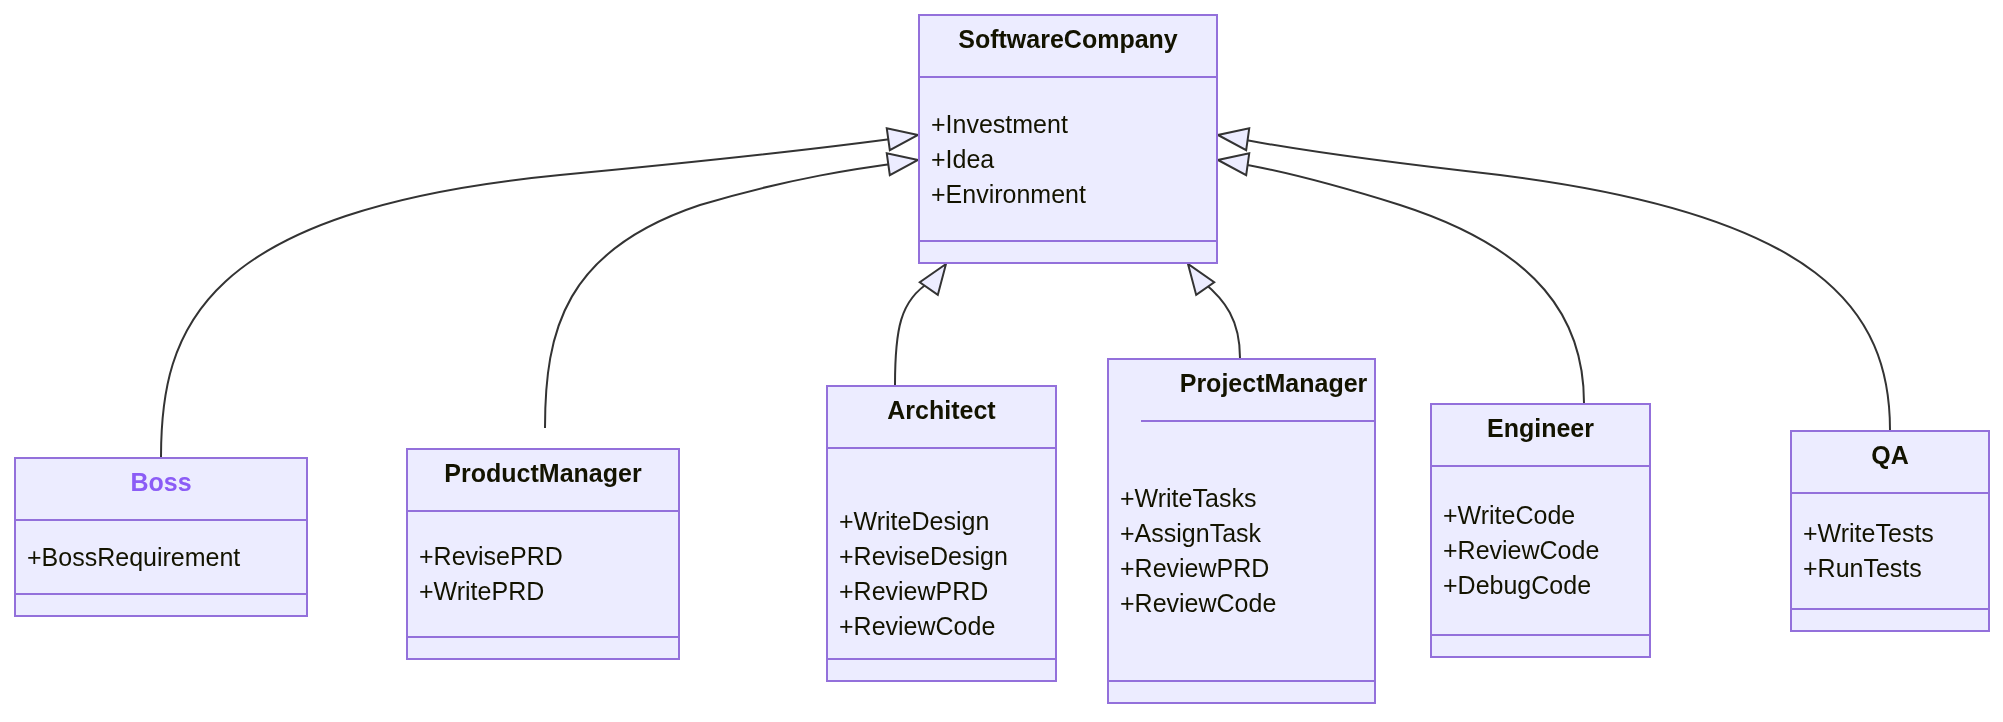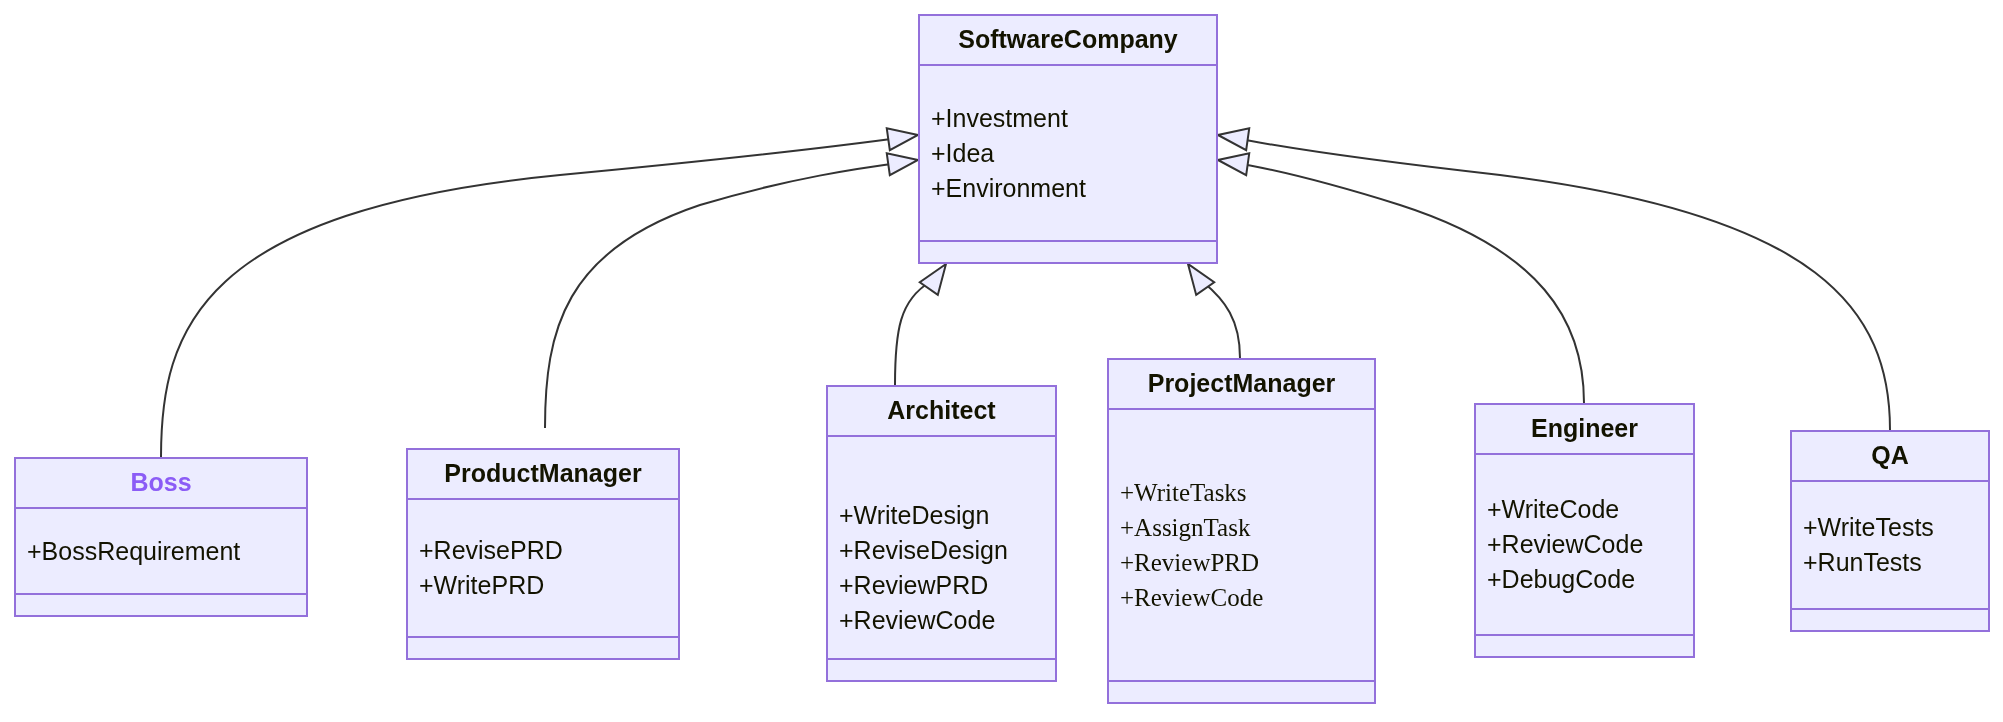--- a/index.html
+++ b/index.html
@@ -36,21 +36,21 @@
     overflow: hidden;
   }
   .class-title-row {
     box-sizing: border-box;
     width: 100%;
     text-align: center;
     font-weight: bold;
     color: #131300;
     font-size: 25px;
     line-height: 1.0;
-    padding: 11px 6px 12px 6px;
+    padding: 11px 6px 24px 6px;
     border-bottom: 2px solid #9370DB;
     white-space: nowrap;
   }
   .class-attrs-row {
     box-sizing: border-box;
     width: 100%;
     border-bottom: 2px solid #9370DB;
     padding: 12px 9px 12px 11px;
     flex: 1 1 auto;
     display: flex;
@@ -132,30 +132,30 @@
         <div class="class-title-row" style="border-bottom-color: rgb(147, 112, 219); color: rgb(19, 19, 0);">Architect</div>
         <div class="class-attrs-row" style="border-bottom-color: rgb(147, 112, 219); margin-top: 40px;">
           <div class="attr-line" style="color: rgb(19, 19, 0);">+WriteDesign</div>
           <div class="attr-line" style="color: rgb(19, 19, 0);">+ReviseDesign</div>
           <div class="attr-line" style="color: rgb(19, 19, 0);">+ReviewPRD</div>
           <div class="attr-line" style="color: rgb(19, 19, 0);">+ReviewCode</div>
         </div>
         <div class="class-methods-row" style="height: 20px;"></div>
       </div>
       <div class="uml-class" style="left: 1107px; top: 358px; width: 269px; height: 346px; background: rgb(236, 236, 255); border-color: rgb(147, 112, 219);">
-        <div class="class-title-row" style="border-bottom-color: rgb(147, 112, 219); color: rgb(19, 19, 0);">ProjectManager</div>
-        <div class="class-attrs-row" style="border-bottom-color: rgb(147, 112, 219); font-family: Liberation Serif, serif;">
+        <div class="class-title-row" style="border-bottom-color: rgb(147, 112, 219); color: rgb(19, 19, 0); margin-left: 32px;">ProjectManager</div>
+        <div class="class-attrs-row" style="border-bottom-color: rgb(147, 112, 219);">
           <div class="attr-line" style="color: rgb(19, 19, 0);">+WriteTasks</div>
           <div class="attr-line" style="color: rgb(19, 19, 0);">+AssignTask</div>
           <div class="attr-line" style="color: rgb(19, 19, 0);">+ReviewPRD</div>
           <div class="attr-line" style="color: rgb(19, 19, 0);">+ReviewCode</div>
         </div>
         <div class="class-methods-row" style="height: 20px;"></div>
       </div>
-      <div class="uml-class" style="left: 1474px; top: 403px; width: 221px; height: 255px; background: rgb(236, 236, 255); border-color: rgb(147, 112, 219);">
+      <div class="uml-class" style="left: 1430px; top: 403px; width: 221px; height: 255px; background: rgb(236, 236, 255); border-color: rgb(147, 112, 219);">
         <div class="class-title-row" style="border-bottom-color: rgb(147, 112, 219); color: rgb(19, 19, 0);">Engineer</div>
         <div class="class-attrs-row" style="border-bottom-color: rgb(147, 112, 219);">
           <div class="attr-line" style="color: rgb(19, 19, 0);">+WriteCode</div>
           <div class="attr-line" style="color: rgb(19, 19, 0);">+ReviewCode</div>
           <div class="attr-line" style="color: rgb(19, 19, 0);">+DebugCode</div>
         </div>
         <div class="class-methods-row" style="height: 20px;"></div>
       </div>
       <div class="uml-class" style="left: 1790px; top: 430px; width: 200px; height: 202px; background: rgb(236, 236, 255); border-color: rgb(147, 112, 219);">
         <div class="class-title-row" style="border-bottom-color: rgb(147, 112, 219); color: rgb(19, 19, 0);">QA</div>

